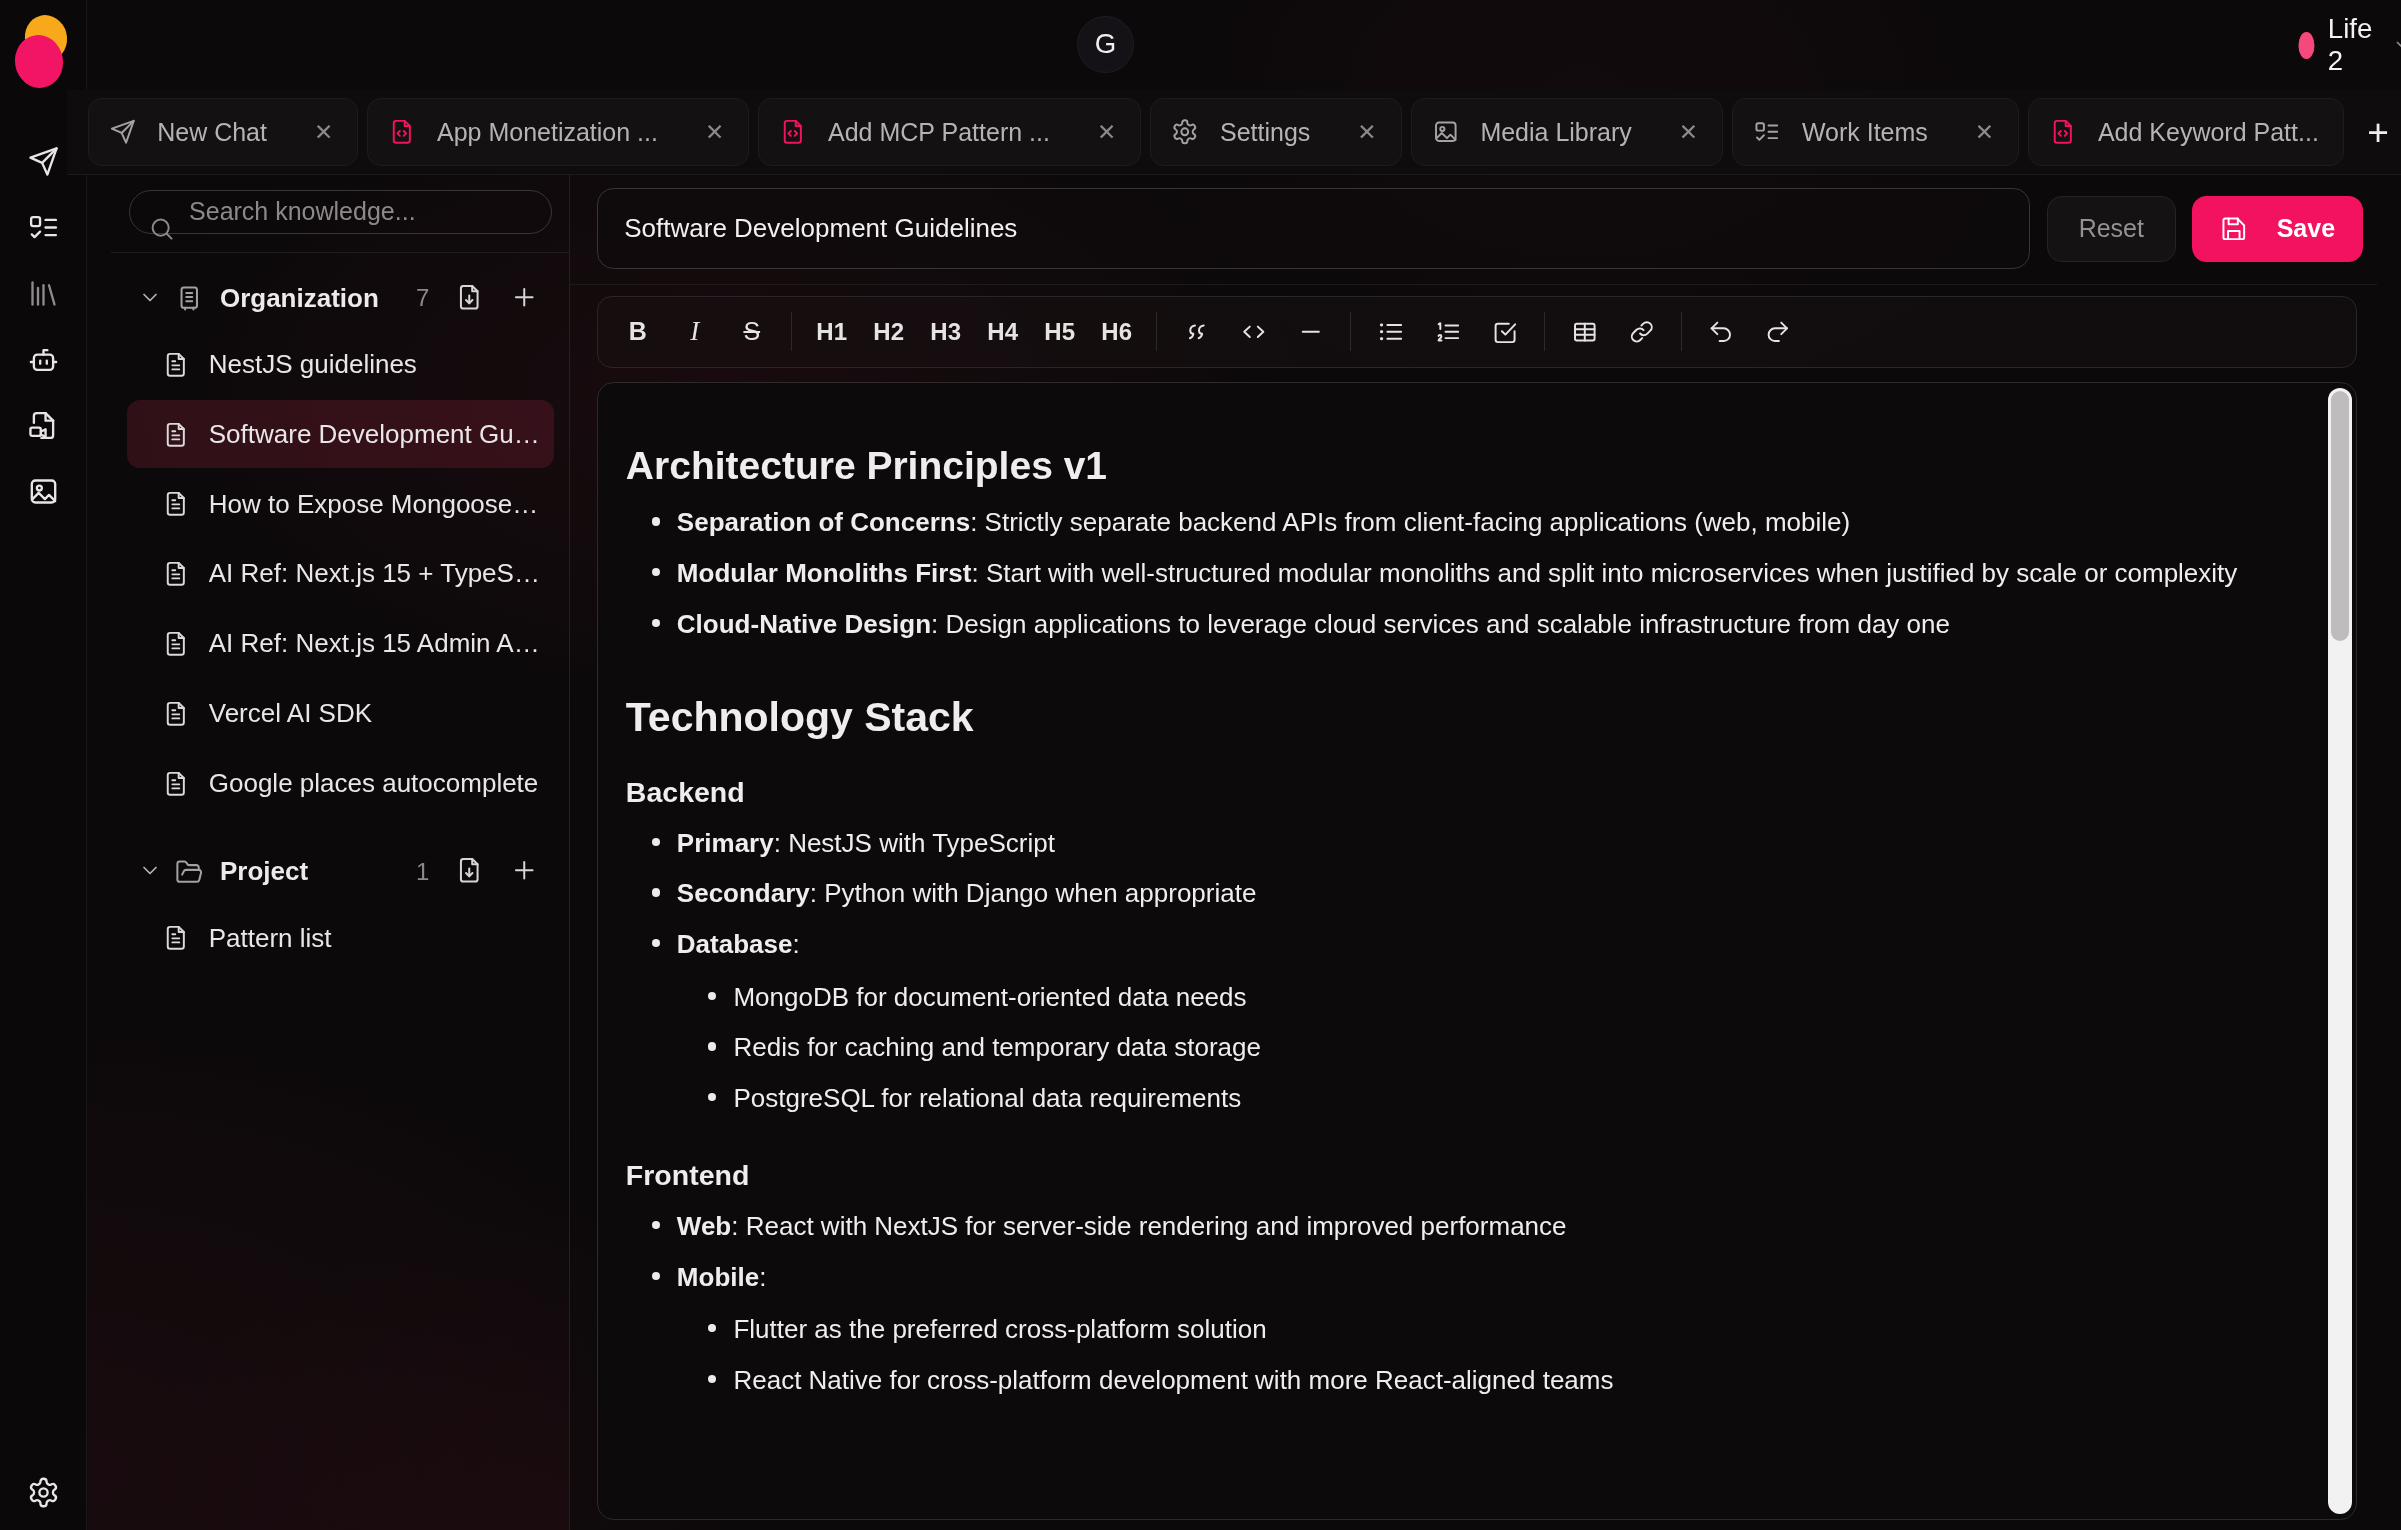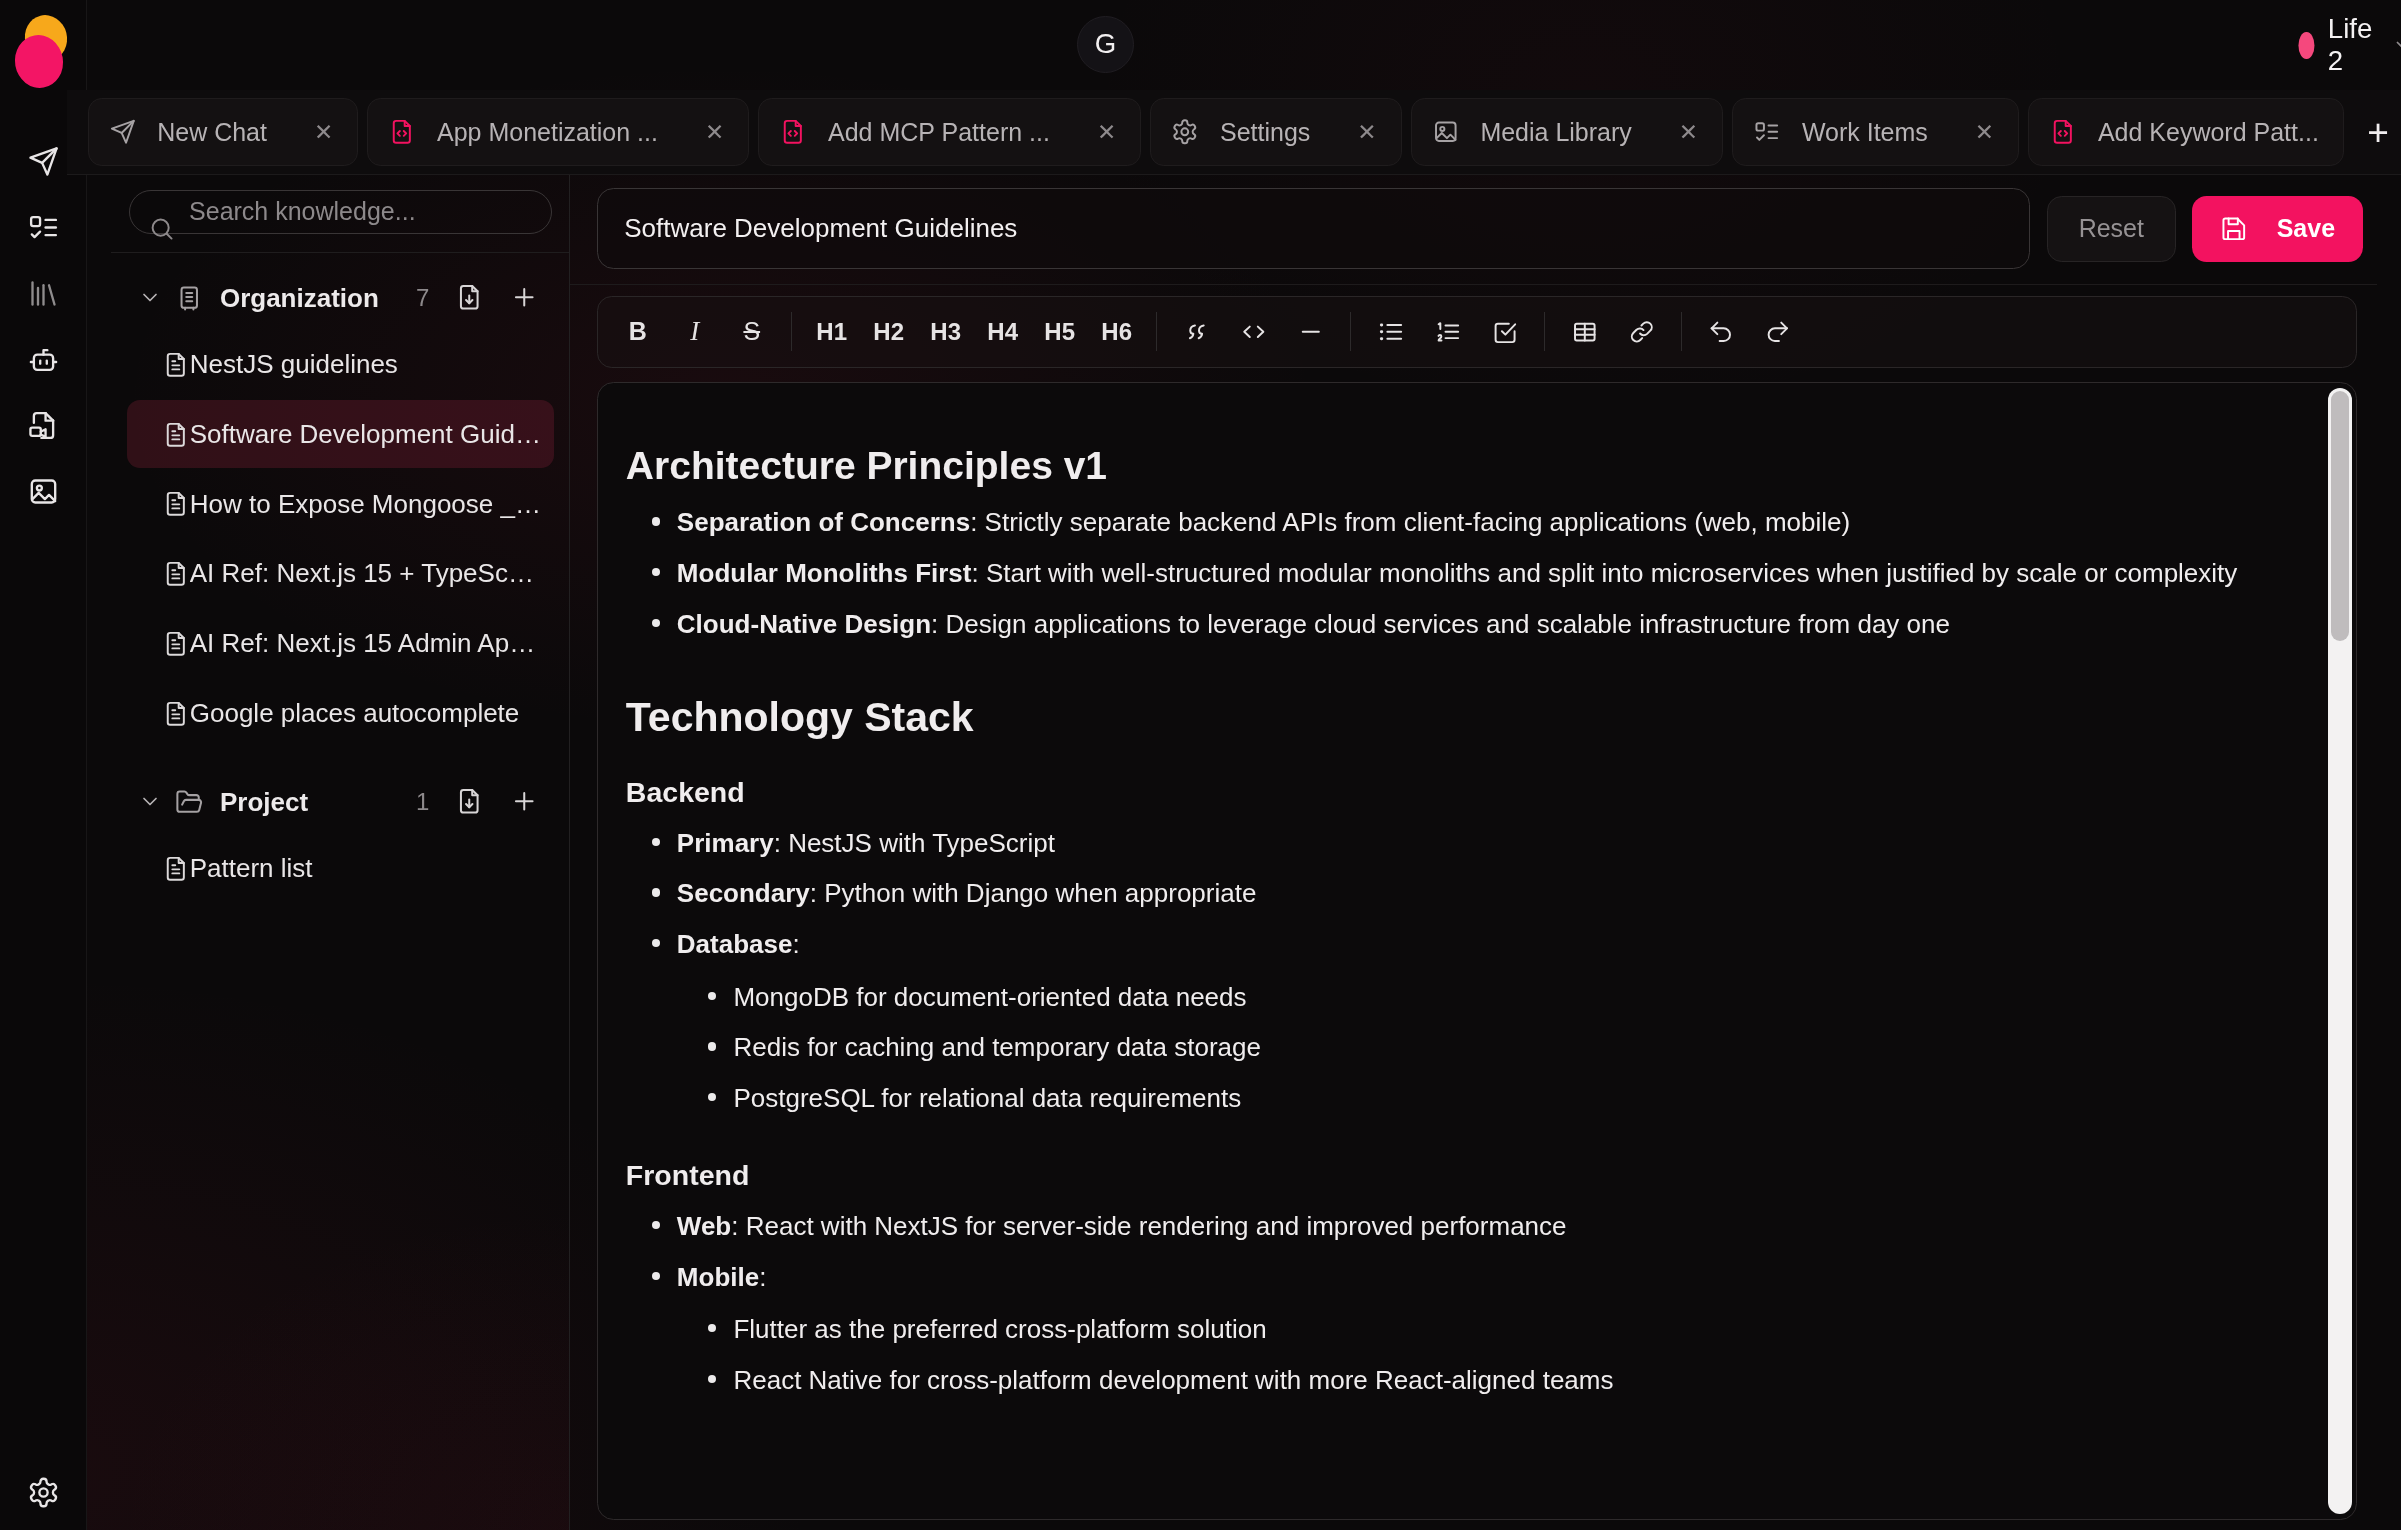--- a/index.html
+++ b/index.html
@@ -72,21 +72,21 @@
   .sec-chevron { background:none; border:none; color:#b7b3b5; padding:0; cursor:pointer;
     width:27.6px; height:27.6px; }
   .sec-chevron svg { width:24px; height:24px; }
   .section-header .sec-icon { color:#a5a1a3; margin-left:11px; }
   .section-header .sec-icon svg { width:28.5px; height:28.5px; display:block; }
   .sec-label { font-size:26px; font-weight:700; color:#edeaeb; margin-left:16.5px; }
   .sec-count { margin-left:auto; font-size:24px; color:#8d898b; }
   .sec-action { background:none; border:none; color:#d8d5d6; padding:0; margin-left:24px;
     cursor:pointer; width:31px; height:31px; }
   .sec-action svg { width:28.5px; height:28.5px; display:block; }
-  .item { height:68px; display:flex; align-items:center; gap:0; padding:0 13px 0 35px;
+  .item { height:68px; display:flex; align-items:center; gap:19px; padding:0 13px 0 35px;
     margin:1.8px 5.5px; border-radius:13px; cursor:pointer; }
   .item .icon { color:#dcd9da; }
   .item .icon svg { width:27.6px; height:27.6px; display:block; }
   .item-label { font-size:26px; color:#e9e6e7; white-space:nowrap; overflow:hidden;
     text-overflow:ellipsis; }
   .item.selected { background:rgba(137,32,56,0.30); }
 
   
   .main { flex:1; display:flex; flex-direction:column; min-width:0; }
   .title-row { display:flex; align-items:center; gap:16.5px; padding:13px 14.7px 0 27.6px; flex-shrink:0; }
@@ -418,20 +418,32 @@
                 <span class="icon ">
                   <svg viewBox="0 0 24 24" fill="none" stroke="currentColor" stroke-width="1.7" stroke-linecap="round" stroke-linejoin="round">
                     <path d="M14.5 2.5H7a2 2 0 0 0-2 2v15a2 2 0 0 0 2 2h10a2 2 0 0 0 2-2V7z"></path>
                     <path d="M14.5 2.5V7H19"></path>
                     <path d="M9 9h2.5"></path>
                     <path d="M9 12.5h6"></path>
                     <path d="M9 16h6"></path>
                   </svg>
                 </span>
                 <span class="item-label">AI Ref: Next.js 15 Admin App...</span>
+              </div>
+              <div class="item ">
+                <span class="icon ">
+                  <svg viewBox="0 0 24 24" fill="none" stroke="currentColor" stroke-width="1.7" stroke-linecap="round" stroke-linejoin="round">
+                    <path d="M14.5 2.5H7a2 2 0 0 0-2 2v15a2 2 0 0 0 2 2h10a2 2 0 0 0 2-2V7z"></path>
+                    <path d="M14.5 2.5V7H19"></path>
+                    <path d="M9 9h2.5"></path>
+                    <path d="M9 12.5h6"></path>
+                    <path d="M9 16h6"></path>
+                  </svg>
+                </span>
+                <span class="item-label">Vercel AI SDK</span>
               </div>
               <div class="item ">
                 <span class="icon ">
                   <svg viewBox="0 0 24 24" fill="none" stroke="currentColor" stroke-width="1.7" stroke-linecap="round" stroke-linejoin="round">
                     <path d="M14.5 2.5H7a2 2 0 0 0-2 2v15a2 2 0 0 0 2 2h10a2 2 0 0 0 2-2V7z"></path>
                     <path d="M14.5 2.5V7H19"></path>
                     <path d="M9 9h2.5"></path>
                     <path d="M9 12.5h6"></path>
                     <path d="M9 16h6"></path>
                   </svg>

